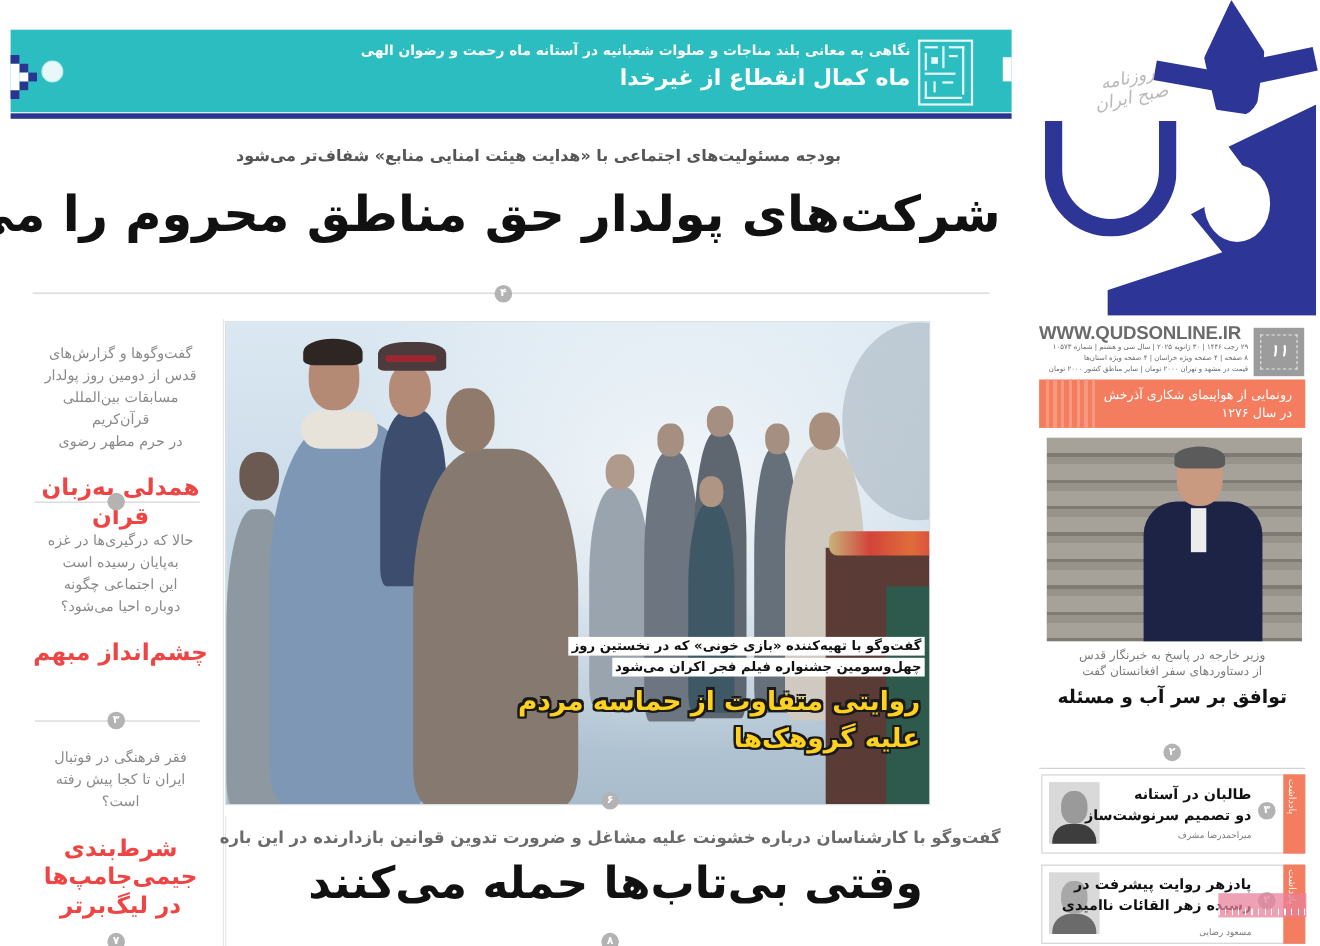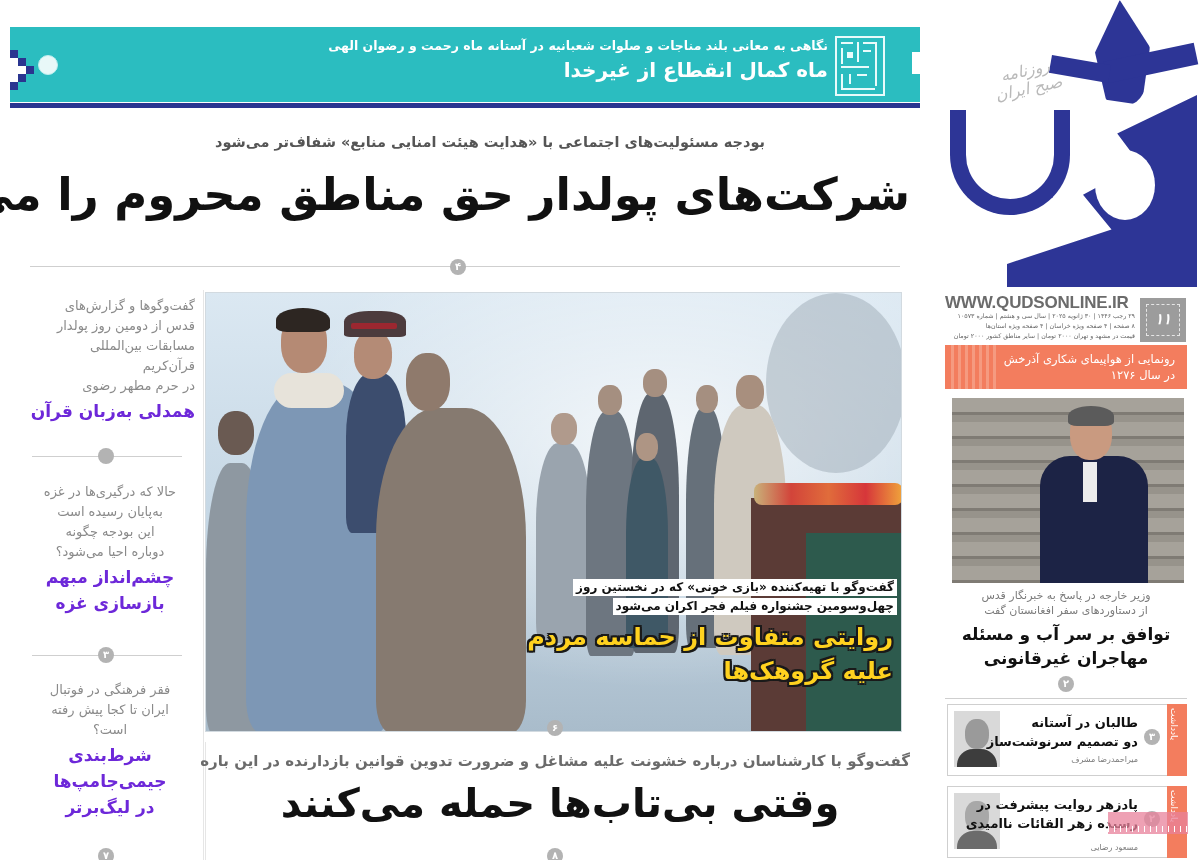--- a/index.html
+++ b/index.html
@@ -61,25 +61,25 @@
   .stamp .ruler { position: absolute; left: 0; right: 0; bottom: 2px; height: 6px; background: repeating-linear-gradient(90deg, #fff 0 1px, transparent 1px 6px); }
 
   
   .kicker-main { position: absolute; left: 210px; top: 134px; width: 560px; text-align: center; font-size: 14.5px; color: #555; font-weight: bold; white-space: nowrap; }
   .headline-main { position: absolute; left: 10px; top: 168px; width: 900px; text-align: center; font-size: 45px; font-weight: bold; color: #111; white-space: nowrap; letter-spacing: -1px; }
   .hr { position: absolute; height: 1px; background: #cfcfcf; }
 
   
   .col-left { position: absolute; left: 25px; width: 170px; text-align: center; }
   .col-left .k { font-size: 13px; color: #8a8a8a; line-height: 20px; }
-  .col-left .t { font-size: 17px; font-weight: bold; color: #6d28d9; line-height: 26px; margin-top: 2px; }
+  .col-left .t { font-size: 21px; font-weight: bold; color: #ef4444; line-height: 26px; margin-top: 18px; }
   .vline-left { position: absolute; left: 203px; top: 290px; width: 1px; height: 570px; background: #e6e6e6; }
 
   
-  .photo-main { position: absolute; left: 205px; top: 292px; width: 697px; height: 440px; overflow: hidden;
+  .photo-main { position: absolute; left: 205px; top: 292px; width: 641px; height: 440px; overflow: hidden;
      background: linear-gradient(180deg, #dbe8f2 0%, #c4d6e4 55%, #a9bccb 100%); border: 1px solid #d2dae0; }
   .fog { position: absolute; inset: 0; background: radial-gradient(ellipse at 65% 35%, rgba(255,255,255,0.75), rgba(255,255,255,0) 60%); }
   .fig { position: absolute; border-radius: 40% 40% 10% 10%; }
   .hd { position: absolute; border-radius: 45%; }
   .cart { position: absolute; }
 
   .cap-kicker { position: absolute; right: 4px; padding: 0 3px; background: #ffffff; color: #111; font-size: 12px; font-weight: bold; white-space: nowrap; line-height: 17px; }
   .cap-title { position: absolute; right: 8px; text-align: right; font-size: 24px; font-weight: bold; color: #ffd21f; line-height: 32px; white-space: nowrap;
      text-shadow: 2px 0 #1a1a1a, -2px 0 #1a1a1a, 0 2px #1a1a1a, 0 -2px #1a1a1a, 2px 2px #1a1a1a, -2px -2px #1a1a1a, 2px -2px #1a1a1a, -2px 2px #1a1a1a; }
 
@@ -155,21 +155,20 @@
   <div class="shirt"></div>
   <div class="head"></div>
   <div class="hair"></div>
 </div>
 <div class="kicker-r">
   <div>وزیر خارجه در پاسخ به خبرنگار قدس</div>
   <div>از دستاوردهای سفر افغانستان گفت</div>
 </div>
 <div class="title-r">
   <div>توافق بر سر آب و مسئله</div>
-  <div>مهاجران غیرقانونی</div>
 </div>
 <div class="num-badge" style="left:1058px;top:676px;">۲</div>
 <div class="hr" style="left:945px;top:698px;width:242px;"></div>
 
 <div class="op-box" style="top:704px;height:72px;">
   <div class="op-tab" style="height:72px;">
     <span class="vt">یادداشت</span>
   </div>
   <div class="op-photo">
     <div class="shoulders"></div>
@@ -202,45 +201,44 @@
     <div class="ruler"></div>
   </div>
 
 <div class="kicker-main">بودجه مسئولیت‌های اجتماعی با «هدایت هیئت امنایی منابع» شفاف‌تر می‌شود</div>
 <div class="headline-main">شرکت‌های پولدار حق مناطق محروم را می‌دهند؟</div>
 <div class="hr" style="left:30px;top:266px;width:870px;"></div>
 <div class="num-badge" style="left:450px;top:259px;">۴</div>
 
 <div class="vline-left"></div>
 
-<div class="col-left" style="top:296px;text-align:right;">
+<div class="col-left" style="top:312px;">
   <div class="k">
     <div>گفت‌وگوها و گزارش‌های</div>
     <div>قدس از دومین روز پولدار</div>
     <div>مسابقات بین‌المللی</div>
     <div>قرآن‌کریم</div>
     <div>در حرم مطهر رضوی</div>
   </div>
   <div class="t">
     <div>همدلی به‌زبان قرآن</div>
   </div>
 </div>
 <div class="hr" style="left:32px;top:456px;width:150px;"></div>
 <div class="num-badge" style="left:98px;top:448px;"></div>
 
 <div class="col-left" style="top:482px;">
   <div class="k">
     <div>حالا که درگیری‌ها در غزه</div>
     <div>به‌پایان رسیده است</div>
-    <div>این بودجه چگونه</div>
+    <div>این اجتماعی چگونه</div>
     <div>دوباره احیا می‌شود؟</div>
   </div>
   <div class="t">
     <div>چشم‌انداز مبهم</div>
-    <div>بازسازی غزه</div>
   </div>
 </div>
 <div class="hr" style="left:32px;top:655px;width:150px;"></div>
 <div class="num-badge" style="left:98px;top:647px;">۳</div>
 
 <div class="col-left" style="top:680px;">
   <div class="k">
     <div>فقر فرهنگی در فوتبال</div>
     <div>ایران تا کجا پیش رفته</div>
     <div>است؟</div>

